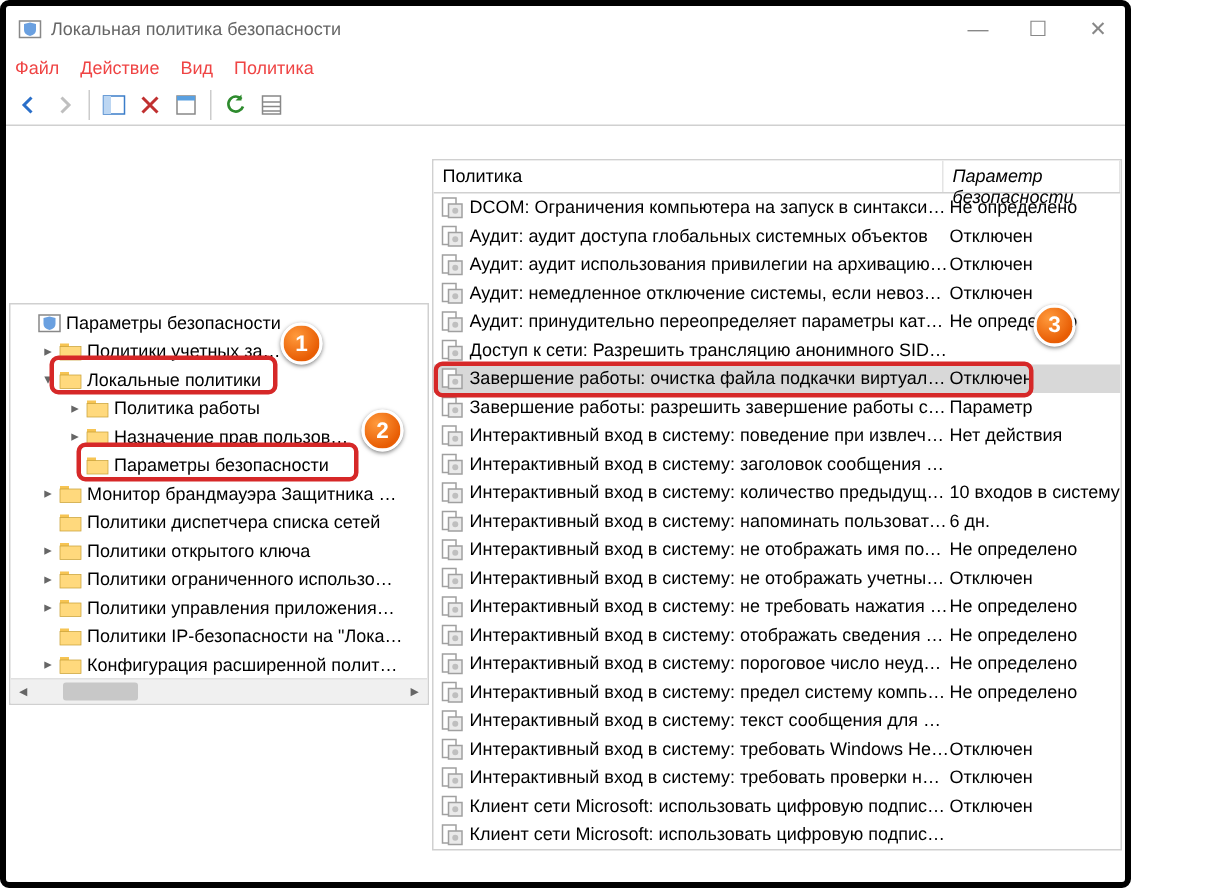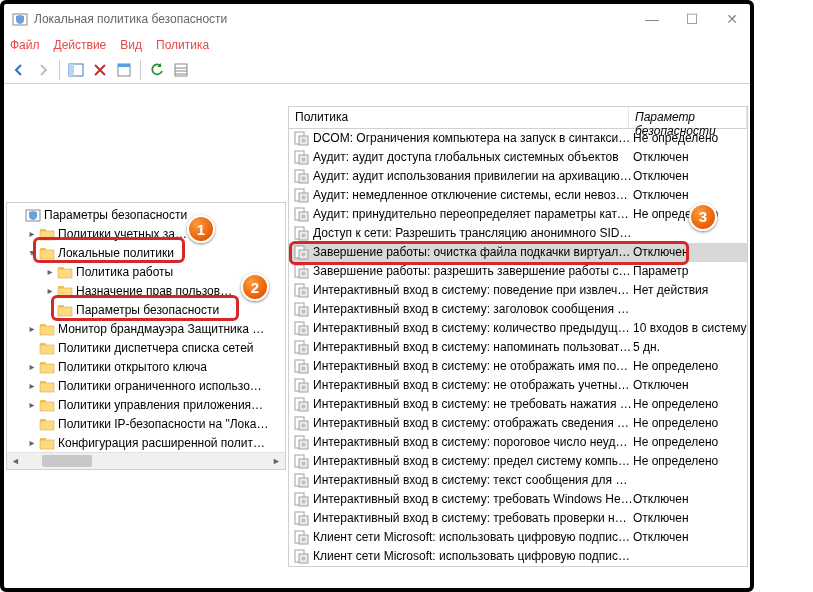--- a/index.html
+++ b/index.html
@@ -343,21 +343,21 @@
             <span class="c1">Интерактивный вход в систему: количество предыдущих…</span>
             <span class="c2">10 входов в систему</span>
           </div>
           <div class="list-row">
             <svg class="licon" viewBox="0 0 16 16">
               <rect x="2" y="2" width="9" height="12" fill="#fff" stroke="#a0a0a0"></rect>
               <rect x="6" y="6" width="9" height="9" fill="#eaeaea" stroke="#a0a0a0"></rect>
               <circle cx="10.5" cy="10.5" r="2" fill="#bfbfbf"></circle>
             </svg>
             <span class="c1">Интерактивный вход в систему: напоминать пользователя…</span>
-            <span class="c2">5 дн.</span>
+            <span class="c2">6 дн.</span>
           </div>
           <div class="list-row">
             <svg class="licon" viewBox="0 0 16 16">
               <rect x="2" y="2" width="9" height="12" fill="#fff" stroke="#a0a0a0"></rect>
               <rect x="6" y="6" width="9" height="9" fill="#eaeaea" stroke="#a0a0a0"></rect>
               <circle cx="10.5" cy="10.5" r="2" fill="#bfbfbf"></circle>
             </svg>
             <span class="c1">Интерактивный вход в систему: не отображать имя поль…</span>
             <span class="c2">Не определено</span>
           </div>

